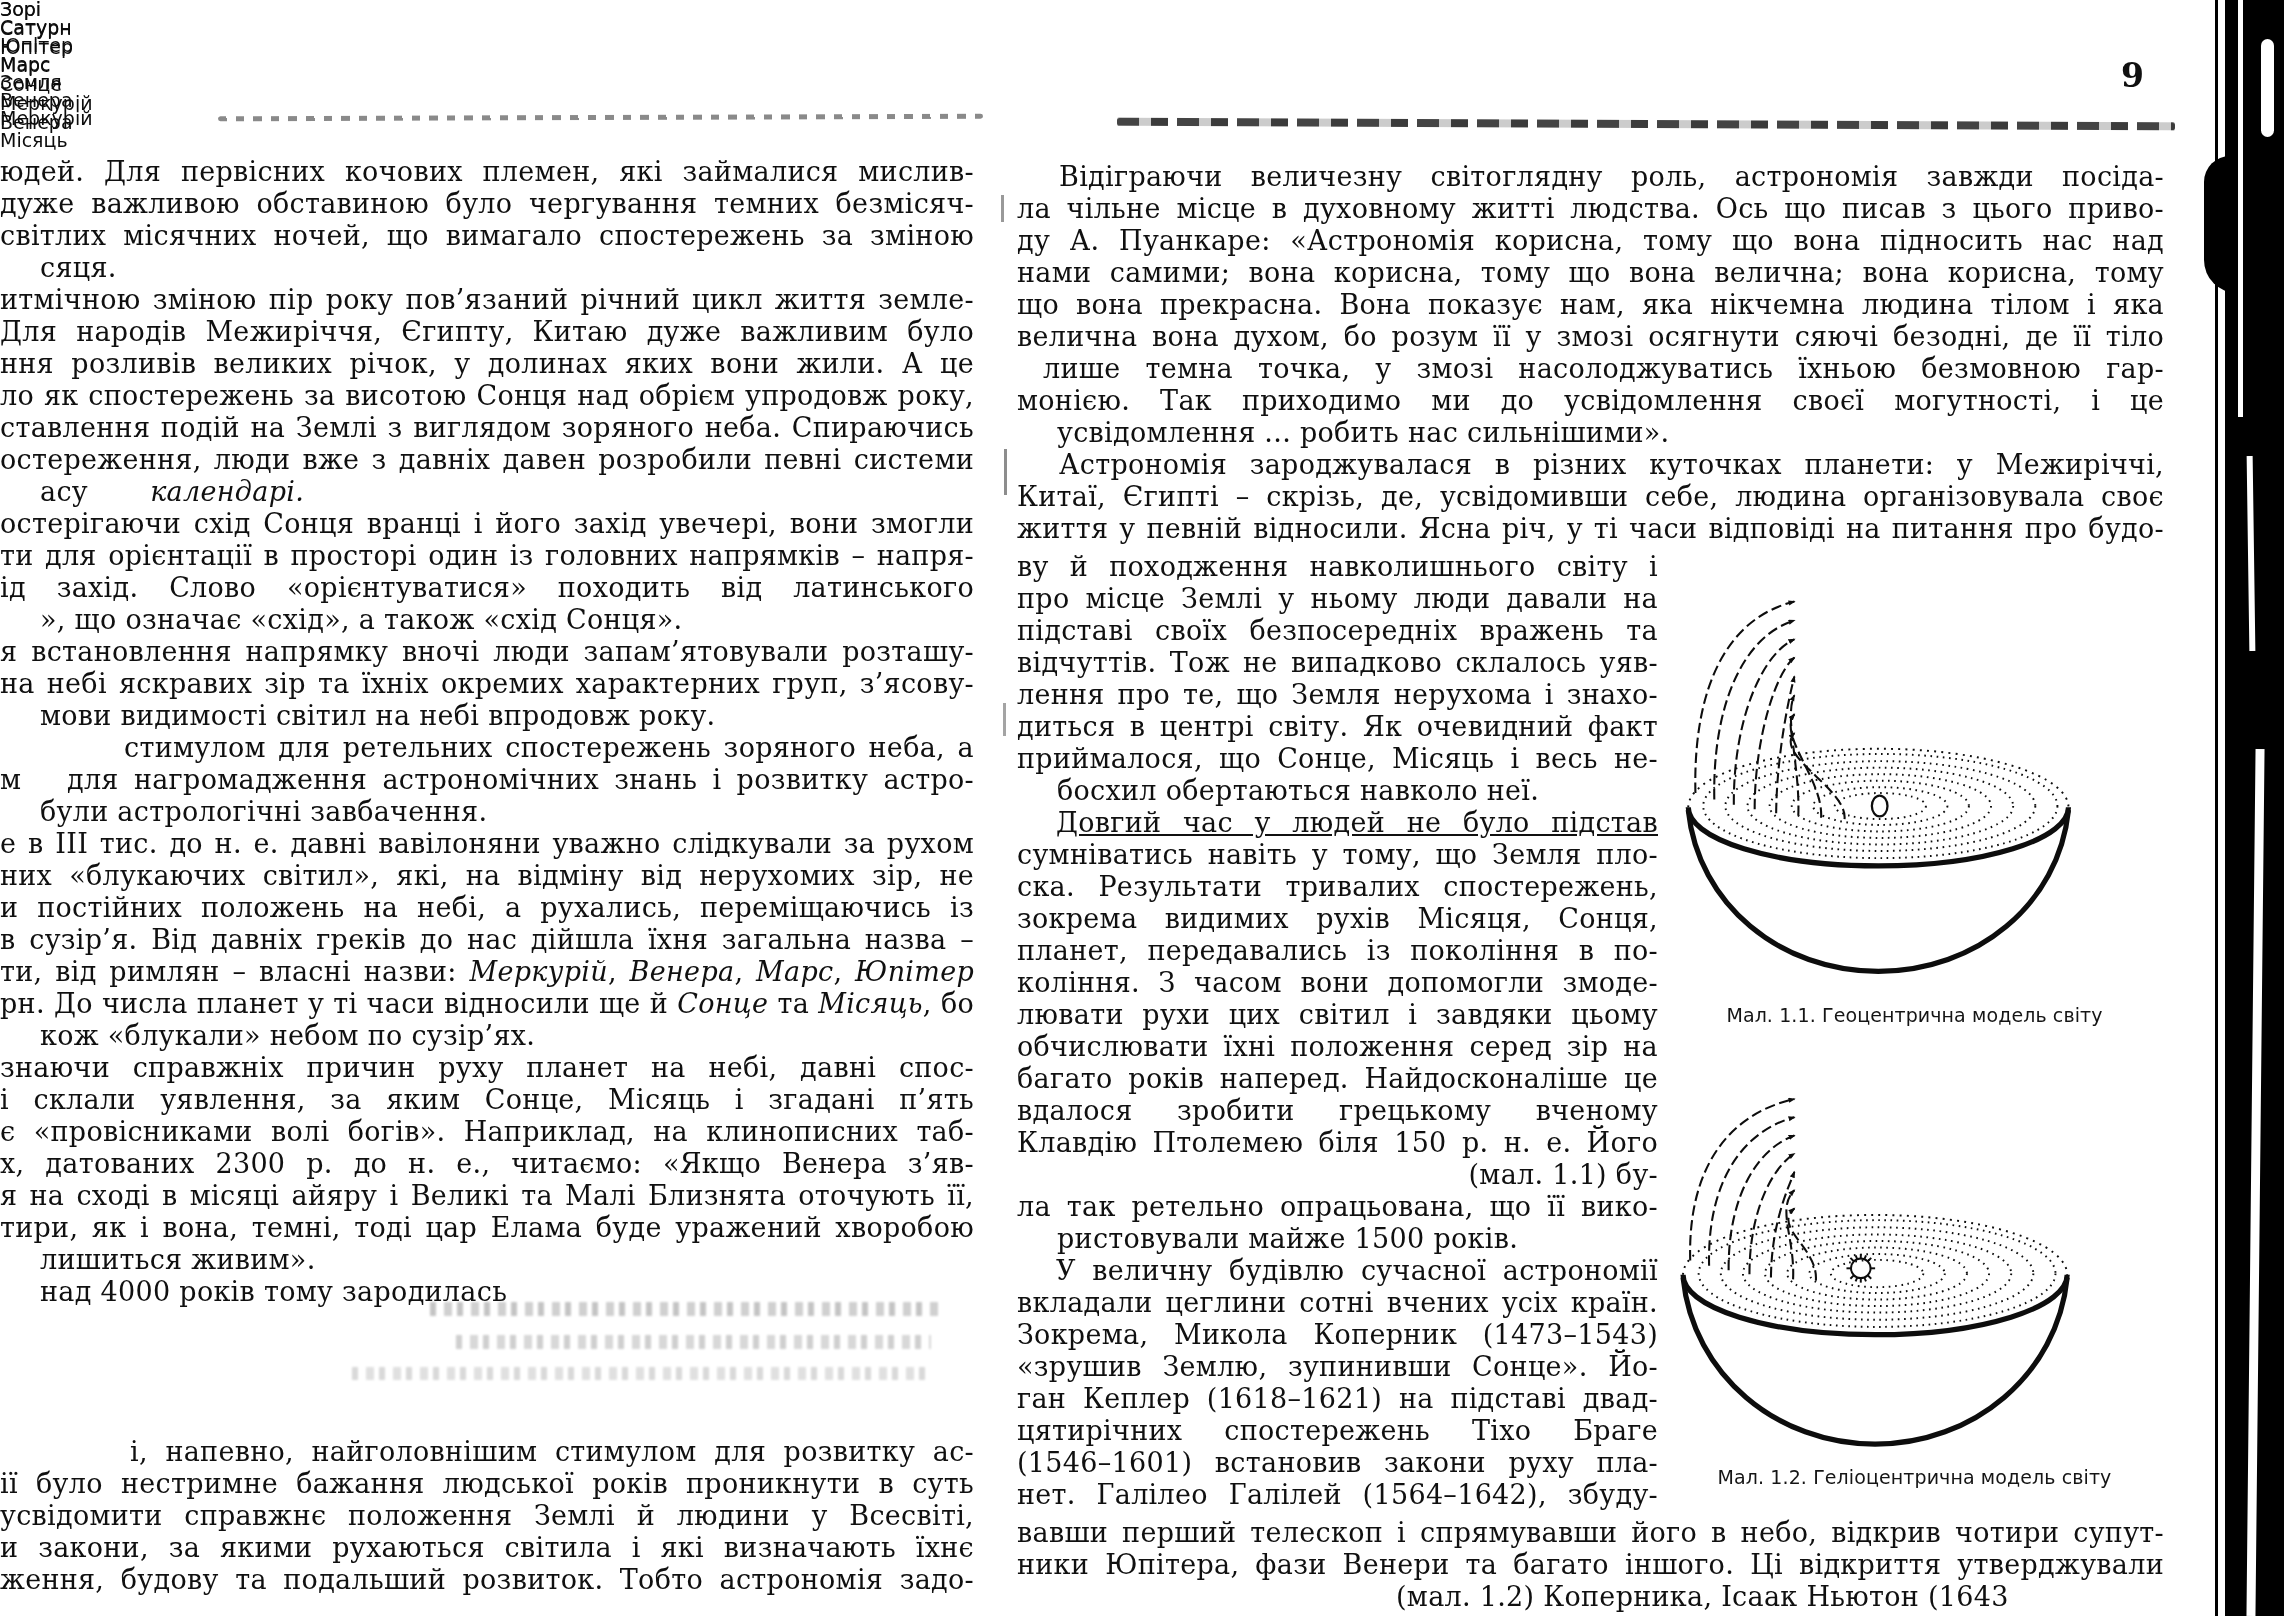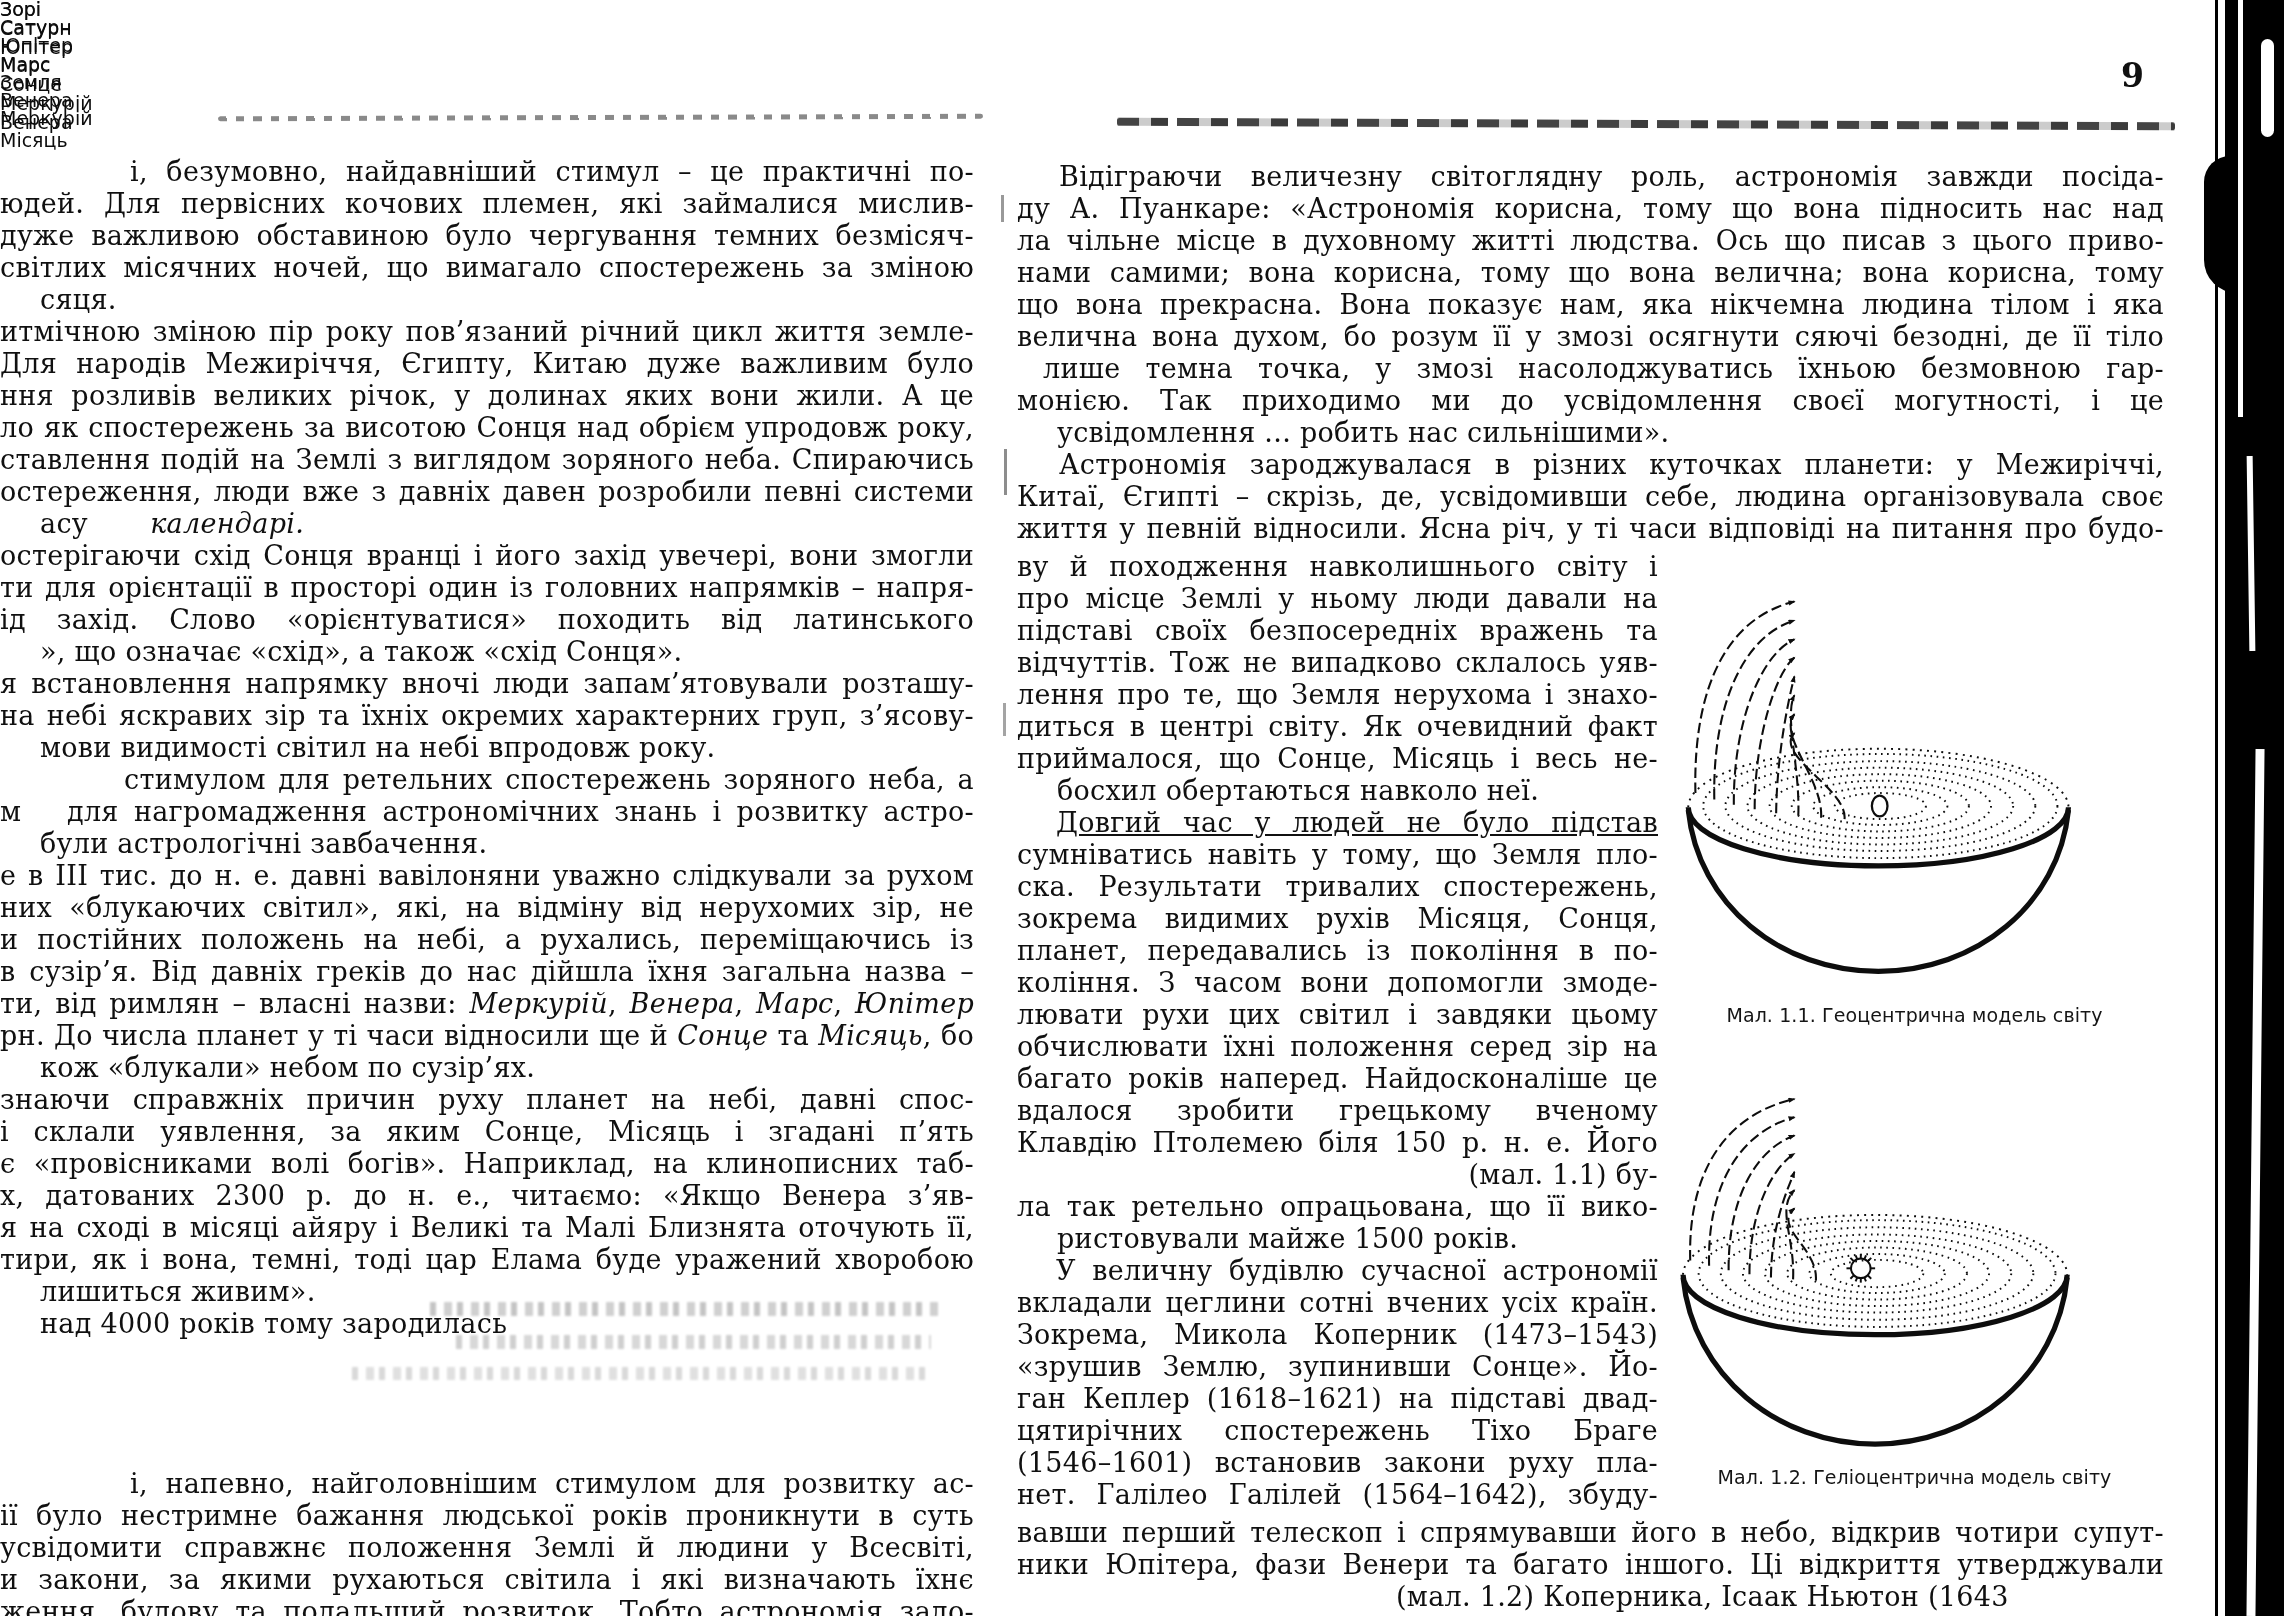--- a/index.html
+++ b/index.html
@@ -51,21 +51,20 @@
 <body>
 
 <div id="page">
 
   <div id="page-number">9</div>
 
   <div id="smudge-left-top" class="smudge"></div>
   <div id="smudge-right-top" class="smudge"></div>
 
   <div id="left-col" class="col">
-      <div class="ln j" style="text-indent: 130px;"><span>і, безумовно, найдавніший стимул – це практичні по-</span></div>
       <div class="ln j"><span>юдей. Для первісних кочових племен, які займалися мислив-</span></div>
       <div class="ln j"><span>дуже важливою обставиною було чергування темних безмісяч-</span></div>
       <div class="ln j"><span>світлих місячних ночей, що вимагало спостережень за зміною</span></div>
       <div class="ln l"><span>сяця.</span></div>
       <div class="ln j"><span>итмічною зміною пір року пов’язаний річний цикл життя земле-</span></div>
       <div class="ln j"><span>Для народів Межиріччя, Єгипту, Китаю дуже важливим було</span></div>
       <div class="ln j"><span>ння розливів великих річок, у долинах яких вони жили. А це</span></div>
       <div class="ln j"><span>ло як спостережень за висотою Сонця над обрієм упродовж року,</span></div>
       <div class="ln j"><span>ставлення подій на Землі з виглядом зоряного неба. Спираючись</span></div>
       <div class="ln j"><span>остереження, люди вже з давніх давен розробили певні системи</span></div>
@@ -100,22 +99,22 @@
       <div class="ln l"><span></span></div>
       <div class="ln l"><span></span></div>
       <div class="ln j" style="text-indent: 130px;"><span>і, напевно, найголовнішим стимулом для розвитку ас-</span></div>
       <div class="ln j"><span>ії було нестримне бажання людської років проникнути в суть</span></div>
       <div class="ln j"><span>усвідомити справжнє положення Землі й людини у Всесвіті,</span></div>
       <div class="ln j"><span>и закони, за якими рухаються світила і які визначають їхнє</span></div>
       <div class="ln j"><span>ження, будову та подальший розвиток. Тобто астрономія задо-</span></div>
     </div>
   <div id="right-top" class="col">
       <div class="ln j" style="text-indent: 42px;"><span>Відіграючи величезну світоглядну роль, астрономія завжди посіда-</span></div>
+      <div class="ln j"><span>ла чільне місце в духовному житті людства. Ось що писав з цього приво-</span></div>
       <div class="ln j"><span>ду А. Пуанкаре: «Астрономія корисна, тому що вона підносить нас над</span></div>
-      <div class="ln j"><span>ла чільне місце в духовному житті людства. Ось що писав з цього приво-</span></div>
       <div class="ln j"><span>нами самими; вона корисна, тому що вона велична; вона корисна, тому</span></div>
       <div class="ln j"><span>що вона прекрасна. Вона показує нам, яка нікчемна людина тілом і яка</span></div>
       <div class="ln j"><span>велична вона духом, бо розум її у змозі осягнути сяючі безодні, де її тіло</span></div>
       <div class="ln j" style="text-indent: 26px;"><span>лише темна точка, у змозі насолоджуватись їхньою безмовною гар-</span></div>
       <div class="ln j"><span>монією. Так приходимо ми до усвідомлення своєї могутності, і це</span></div>
       <div class="ln l"><span>усвідомлення ... робить нас сильнішими».</span></div>
       <div class="ln j" style="text-indent: 42px;"><span>Астрономія зароджувалася в різних куточках планети: у Межиріччі,</span></div>
       <div class="ln j"><span>Китаї, Єгипті – скрізь, де, усвідомивши себе, людина організовувала своє</span></div>
       <div class="ln j"><span>життя у певній відносили. Ясна річ, у ті часи відповіді на питання про будо-</span></div>
     </div>

